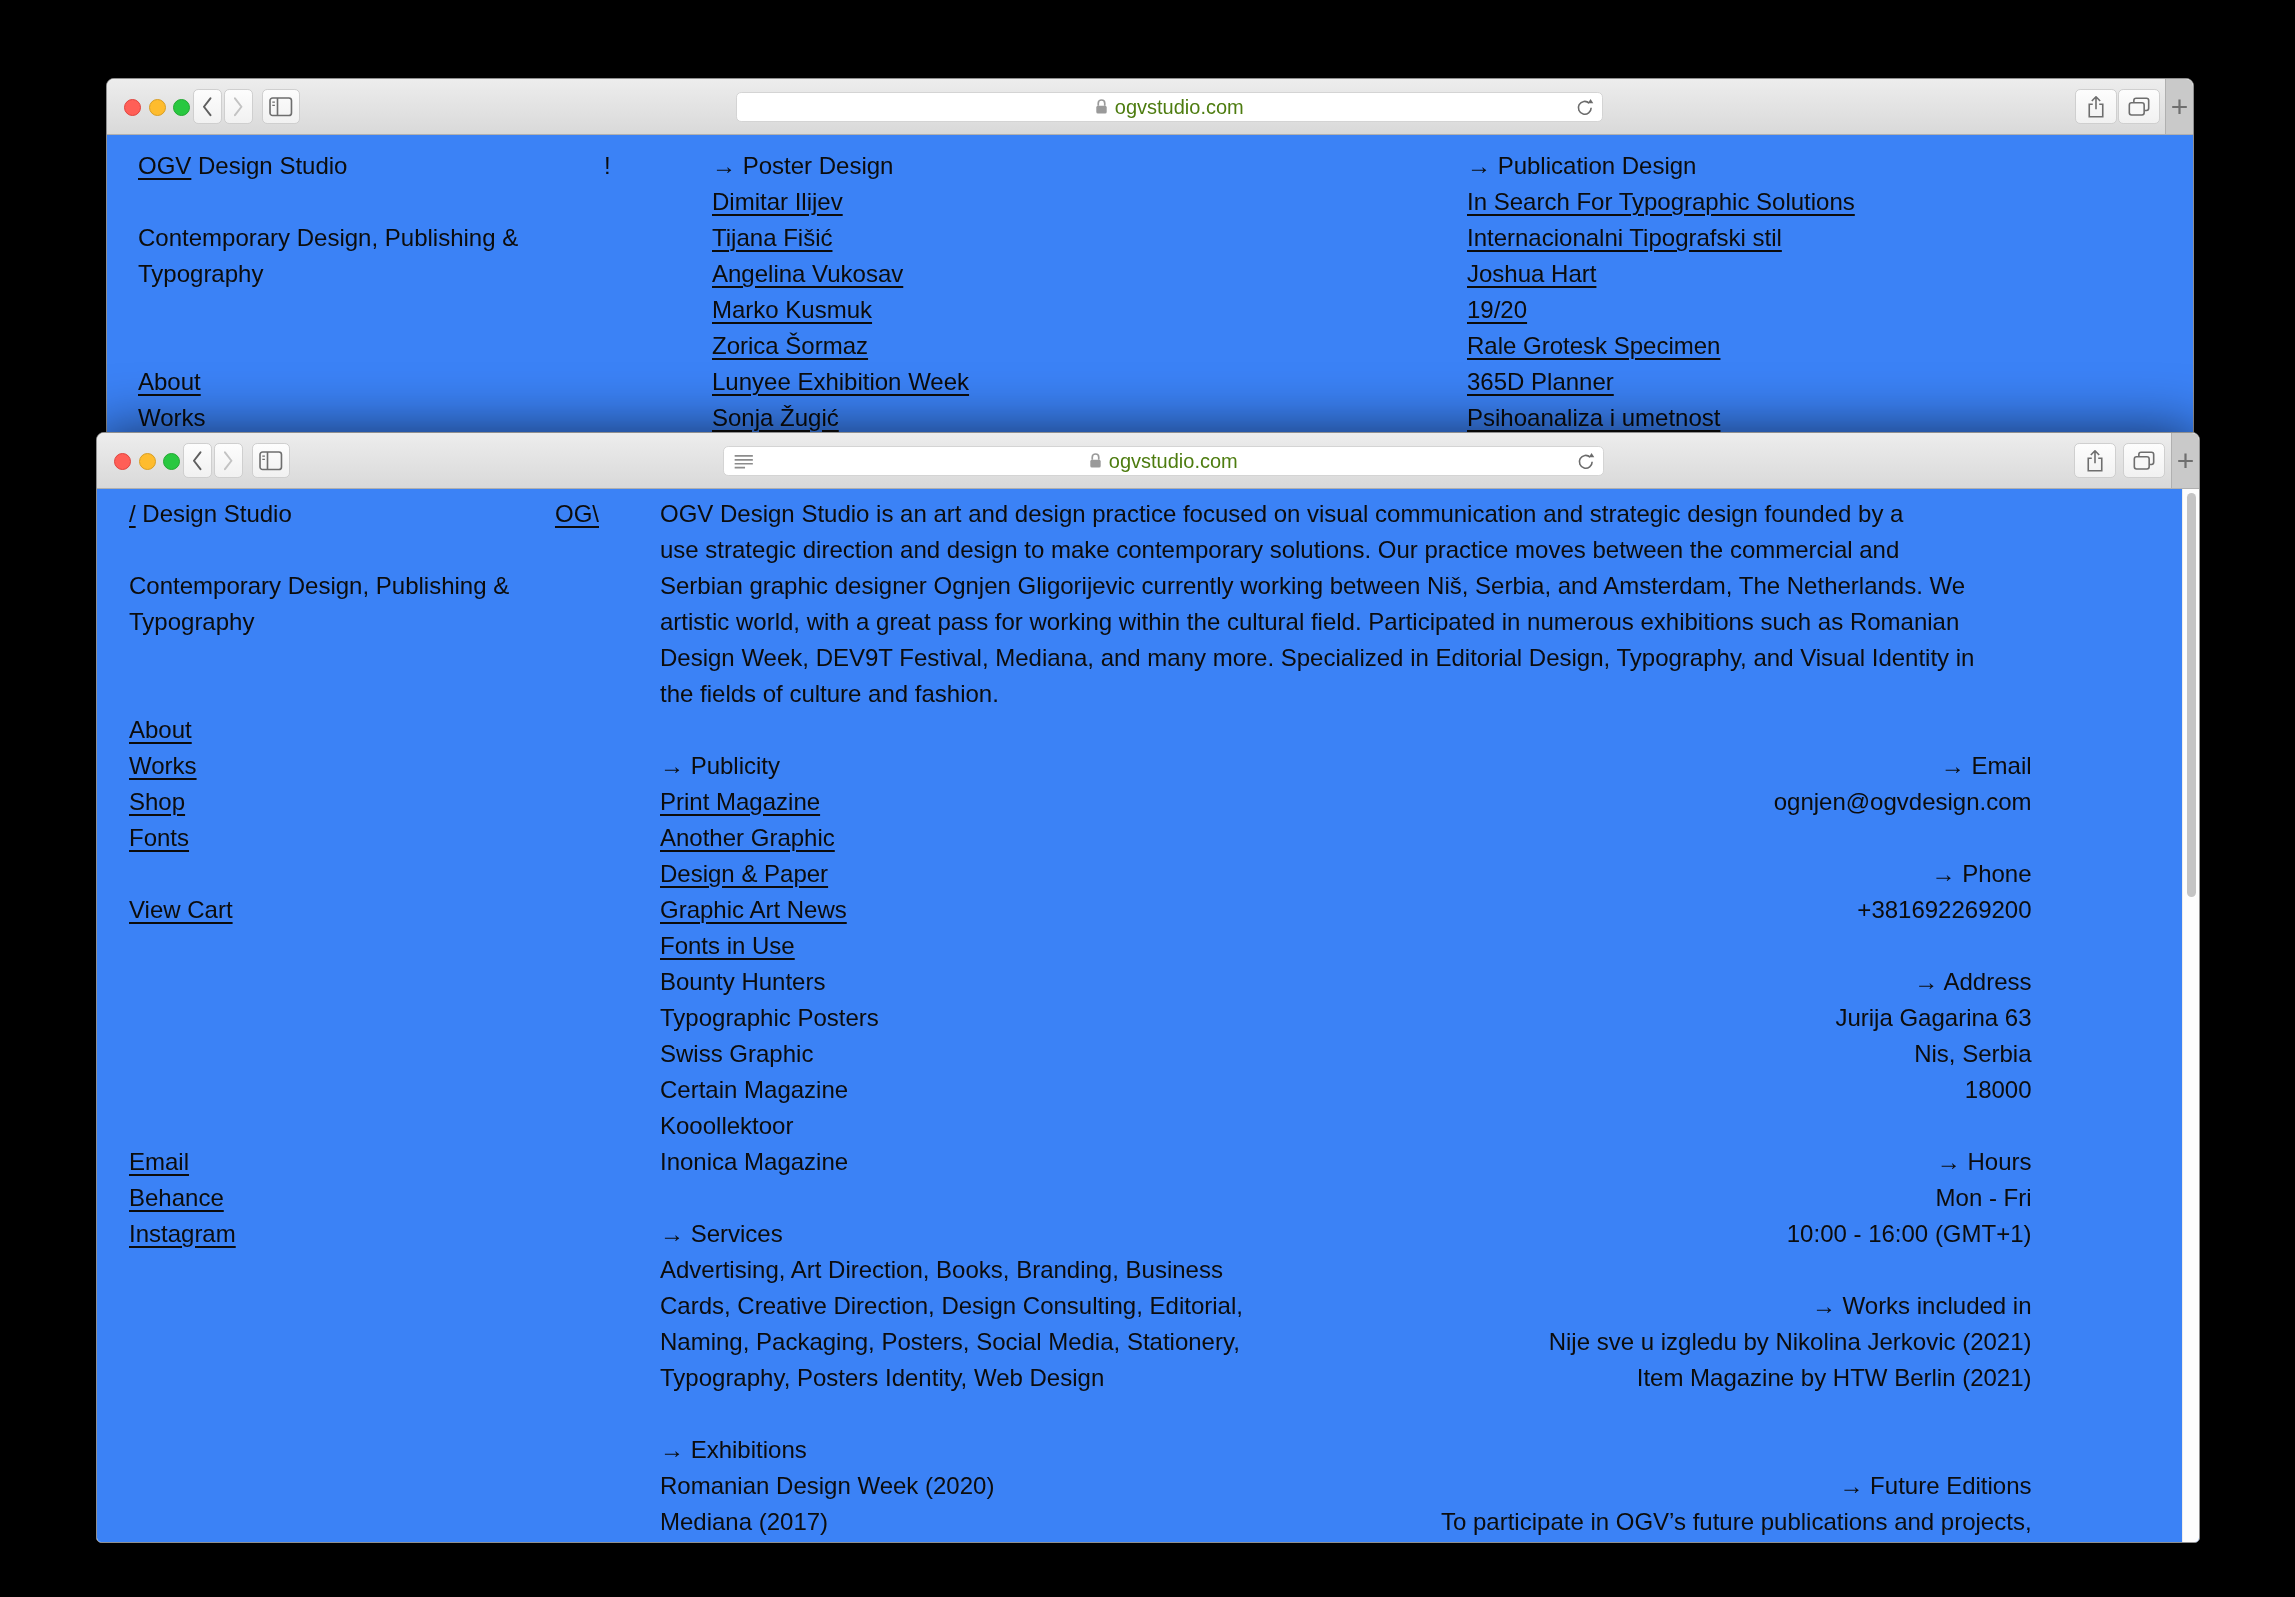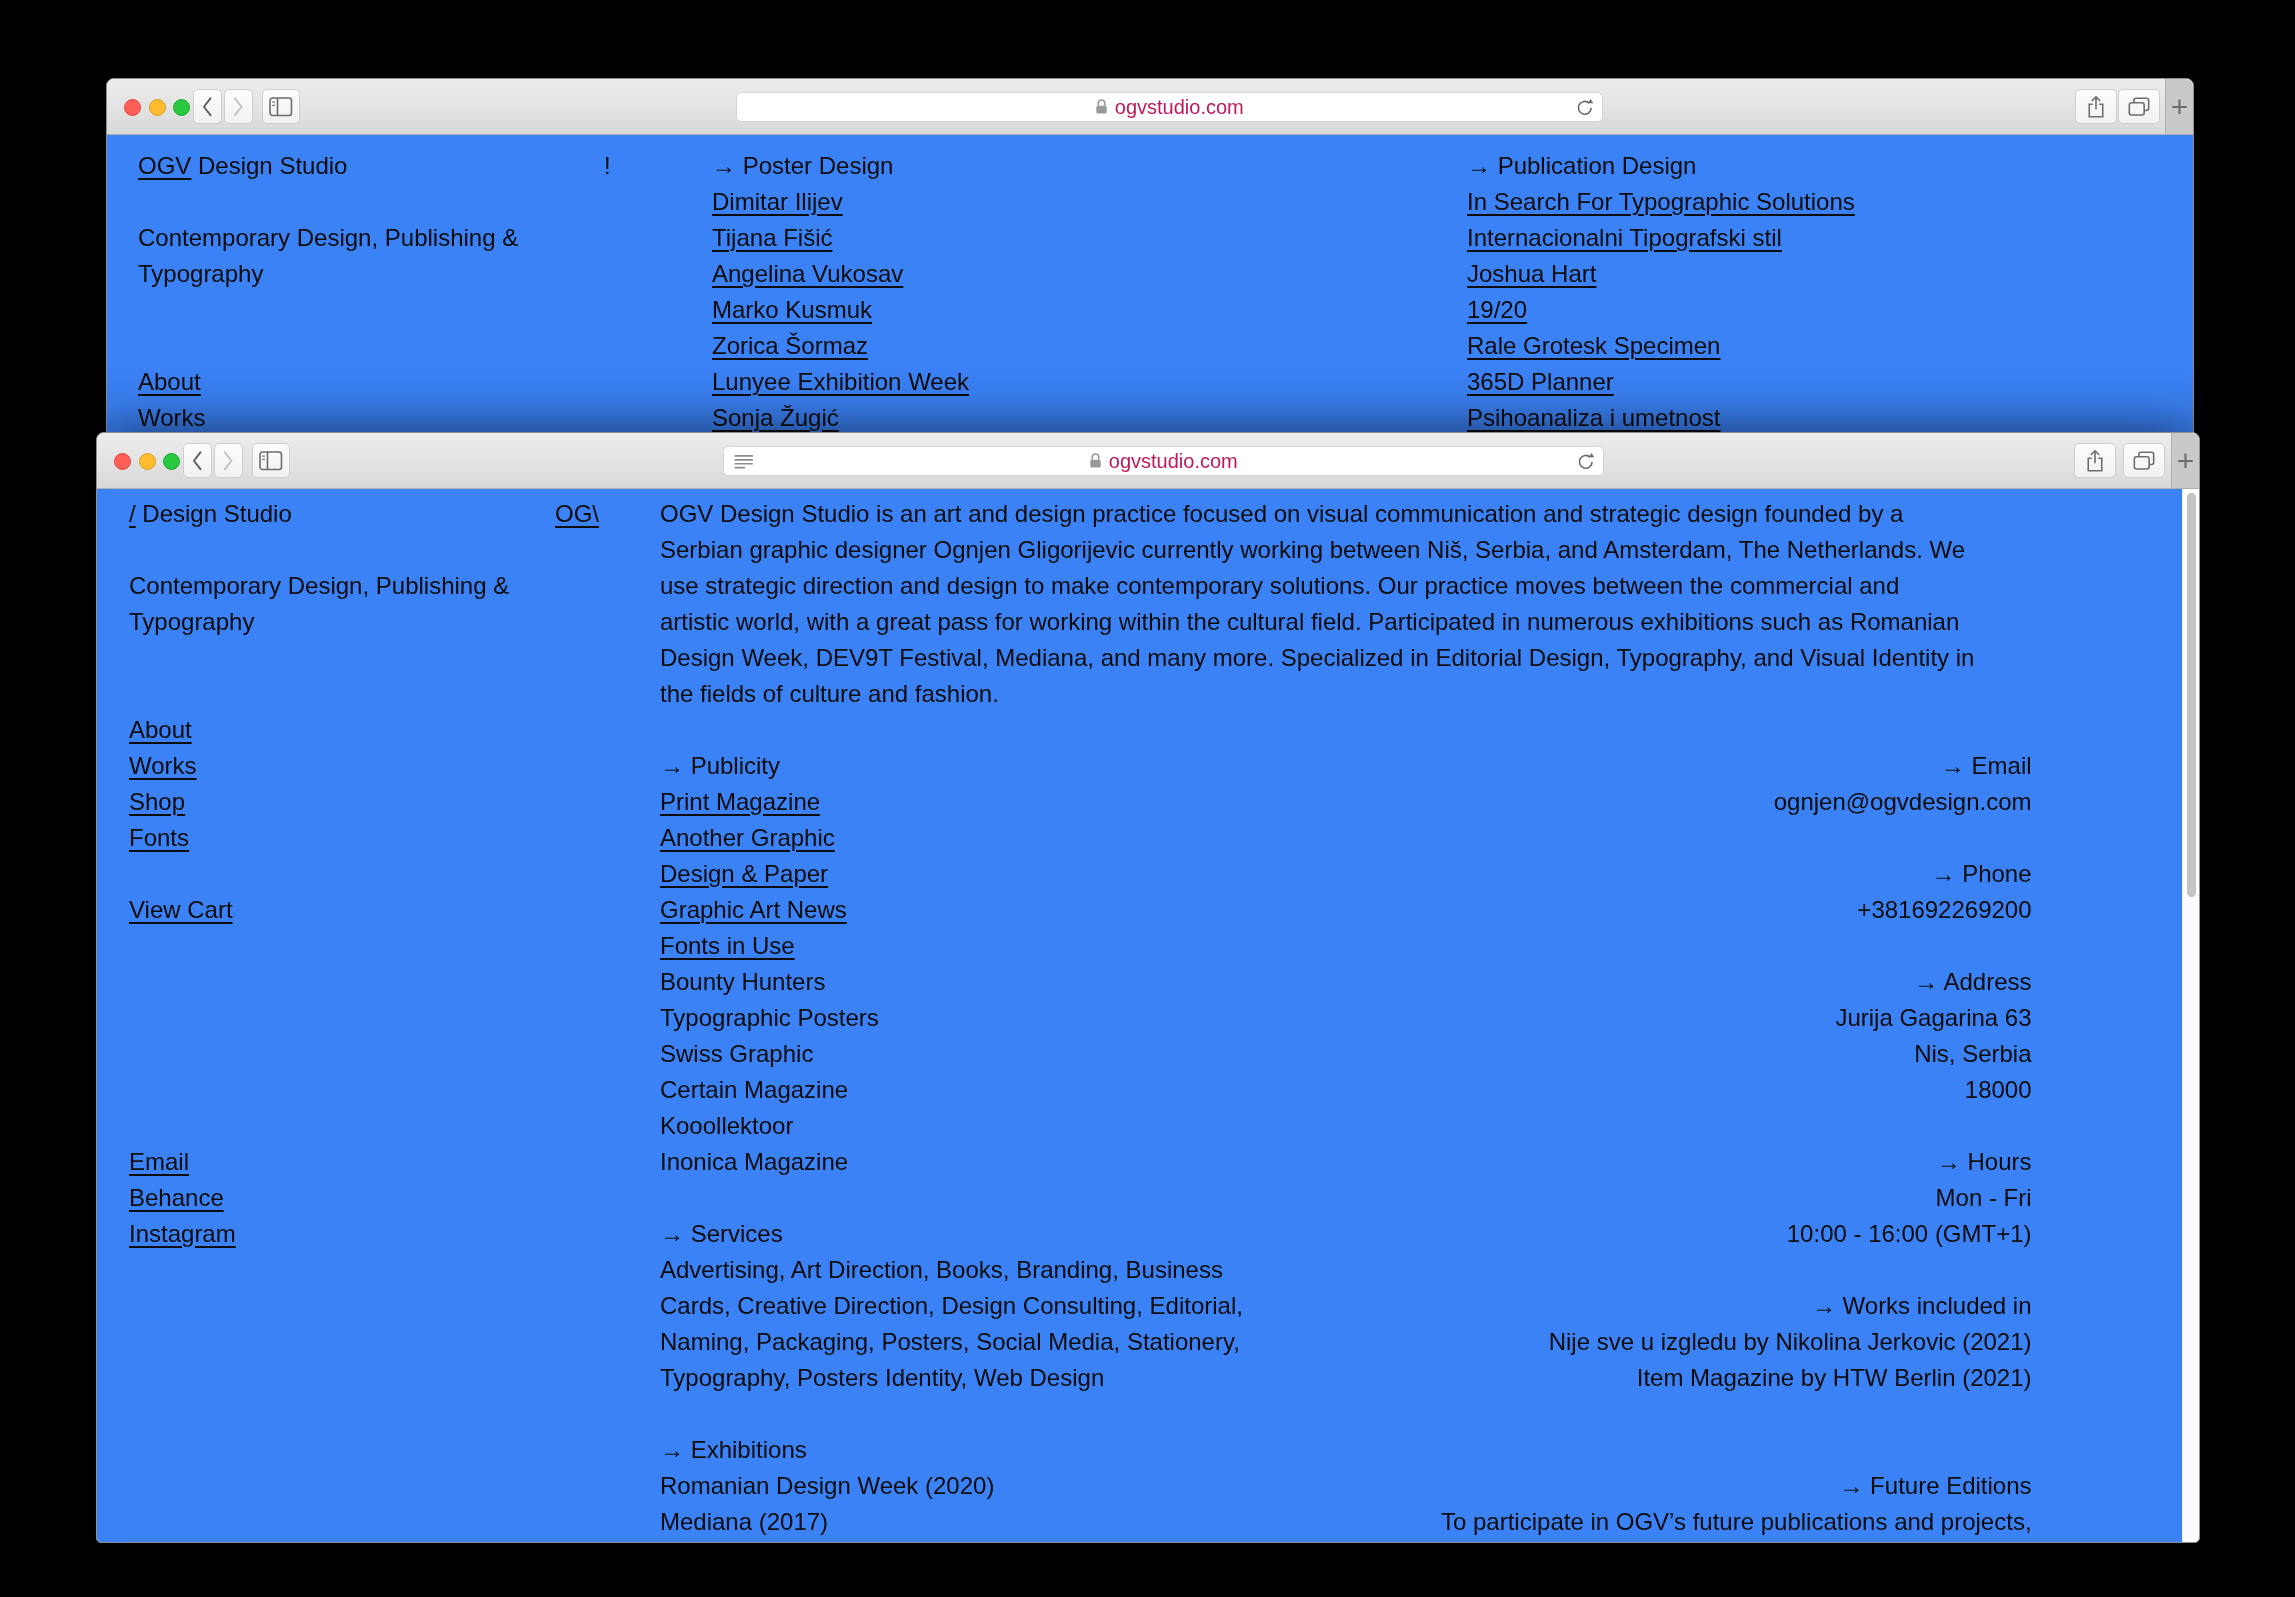--- a/index.html
+++ b/index.html
@@ -31,21 +31,21 @@
   .win-bottom .btn-share{left:1977px;} .win-bottom .btn-tabs{left:2026px;}
   .newtab{position:absolute;right:0;top:0;bottom:0;width:27px;background:#c9c9c9;
           border-left:0.7px solid #b0b0b0;border-top-right-radius:7.2px;
           display:flex;align-items:center;justify-content:center;
           font-size:30px;font-weight:300;color:#6f6f6f;}
   .url-field{position:absolute;top:13px;height:30px;background:#fff;
              border:0.7px solid #d4d4d4;border-radius:5.2px;box-sizing:border-box;
              display:flex;align-items:center;justify-content:center;gap:6.5px;}
   .win-top .url-field{left:629px;width:867px;}
   .win-bottom .url-field{left:626px;width:881px;}
-  .url-text{font-size:20px;color:#be185d;}
+  .url-text{font-size:20px;color:#4d7c0f;}
   .reader{position:absolute;left:10.4px;top:7.2px;}
   .reload{position:absolute;right:7.8px;top:5.2px;}
   
   .content{position:absolute;left:0;right:0;top:56px;bottom:0;background:#3b82f6;overflow:hidden;}
   .col{position:absolute;}
   .r{height:36px;line-height:36px;font-size:24px;color:#0c0c0c;white-space:nowrap;position:relative;}
   .sp{height:36px;}
   .lk{color:#0c0c0c;text-decoration:underline;text-decoration-thickness:2px;text-underline-offset:3.9px;cursor:pointer;}
   .win-top .col-left{left:31px;top:13px;width:495px;}
   .win-top .col-mid{left:605px;top:13px;}
@@ -233,22 +233,22 @@
           <div class="sp"></div>
           <div class="sp"></div>
           <div class="sp"></div>
         <div class="r"><a class="lk">Email</a></div>
         <div class="r"><a class="lk">Behance</a></div>
         <div class="r"><a class="lk">Instagram</a></div>
       </div>
 
       <div class="col col-main">
         <div class="r">OGV Design Studio is an art and design practice focused on visual communication and strategic design founded by a</div>
+        <div class="r">use strategic direction and design to make contemporary solutions. Our practice moves between the commercial and</div>
         <div class="r">Serbian graphic designer Ognjen Gligorijevic currently working between Niš, Serbia, and Amsterdam, The Netherlands. We</div>
-        <div class="r">use strategic direction and design to make contemporary solutions. Our practice moves between the commercial and</div>
         <div class="r">artistic world, with a great pass for working within the cultural field. Participated in numerous exhibitions such as Romanian</div>
         <div class="r">Design Week, DEV9T Festival, Mediana, and many more. Specialized in Editorial Design, Typography, and Visual Identity in</div>
         <div class="r">the fields of culture and fashion.</div>
         <div class="sp"></div>
         <div class="r">→ Publicity</div>
         <div class="r"><a class="lk">Print Magazine</a></div>
         <div class="r"><a class="lk">Another Graphic</a></div>
         <div class="r"><a class="lk">Design &amp; Paper</a></div>
         <div class="r"><a class="lk">Graphic Art News</a></div>
         <div class="r"><a class="lk">Fonts in Use</a></div>

